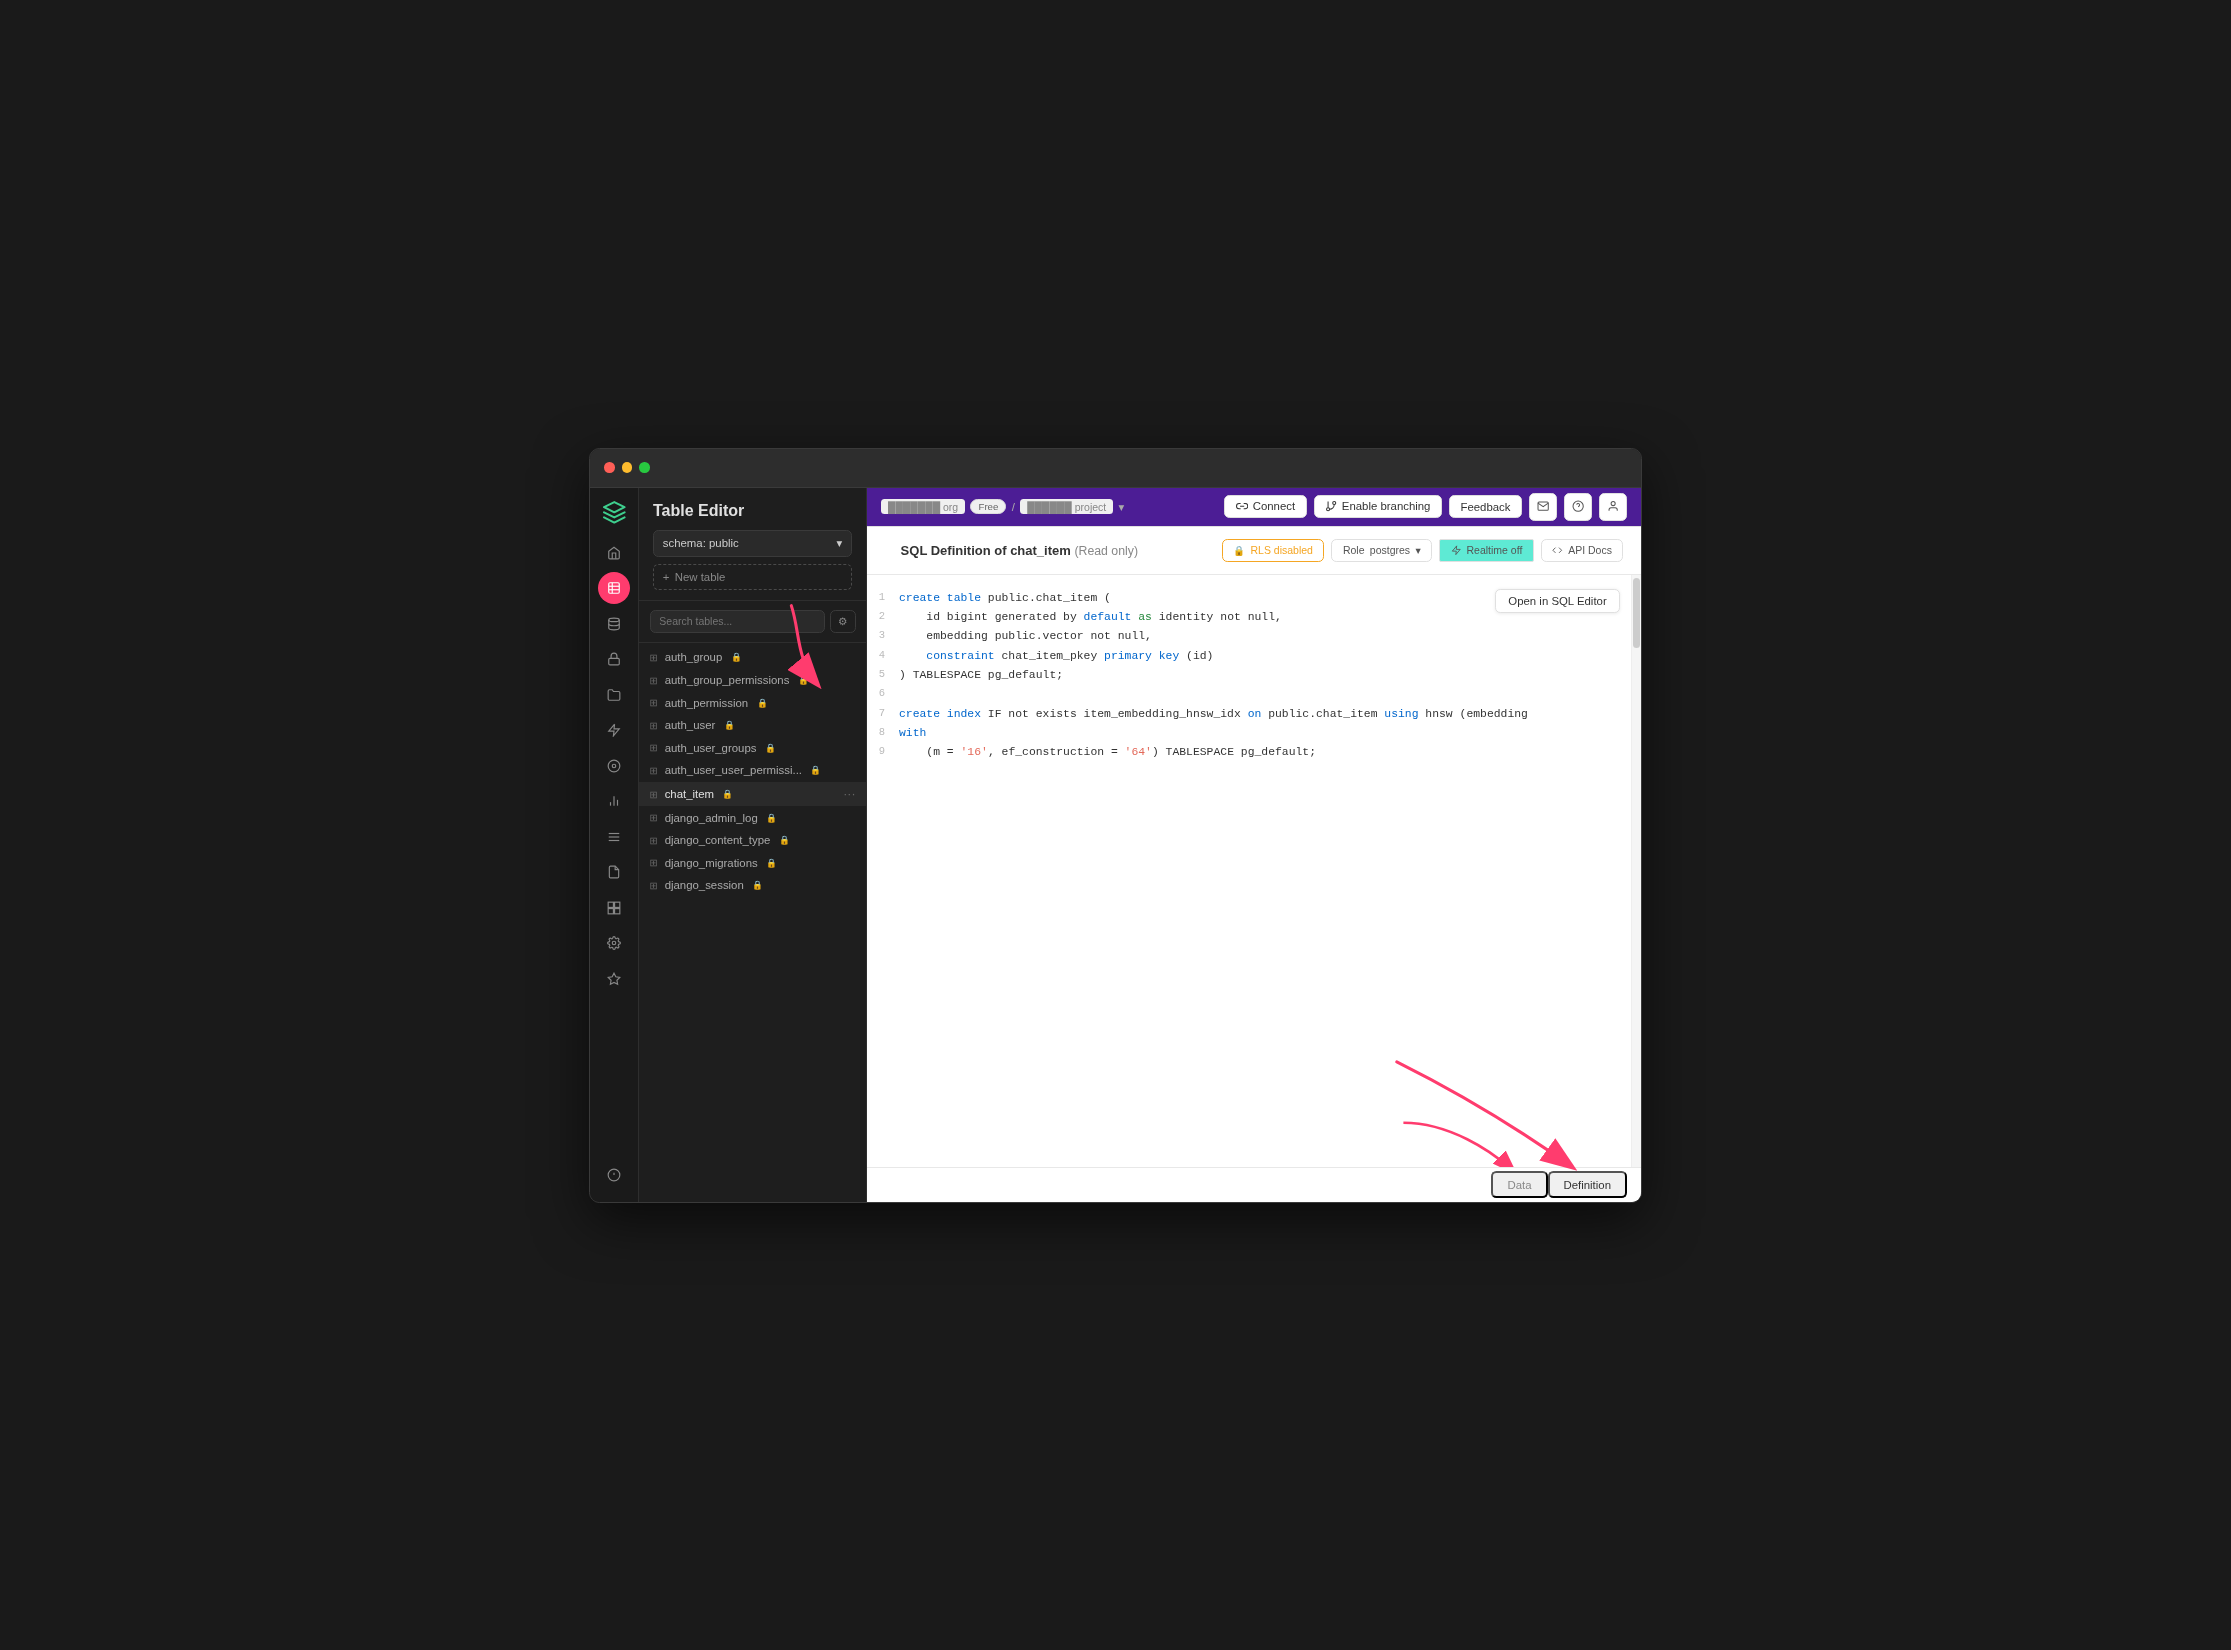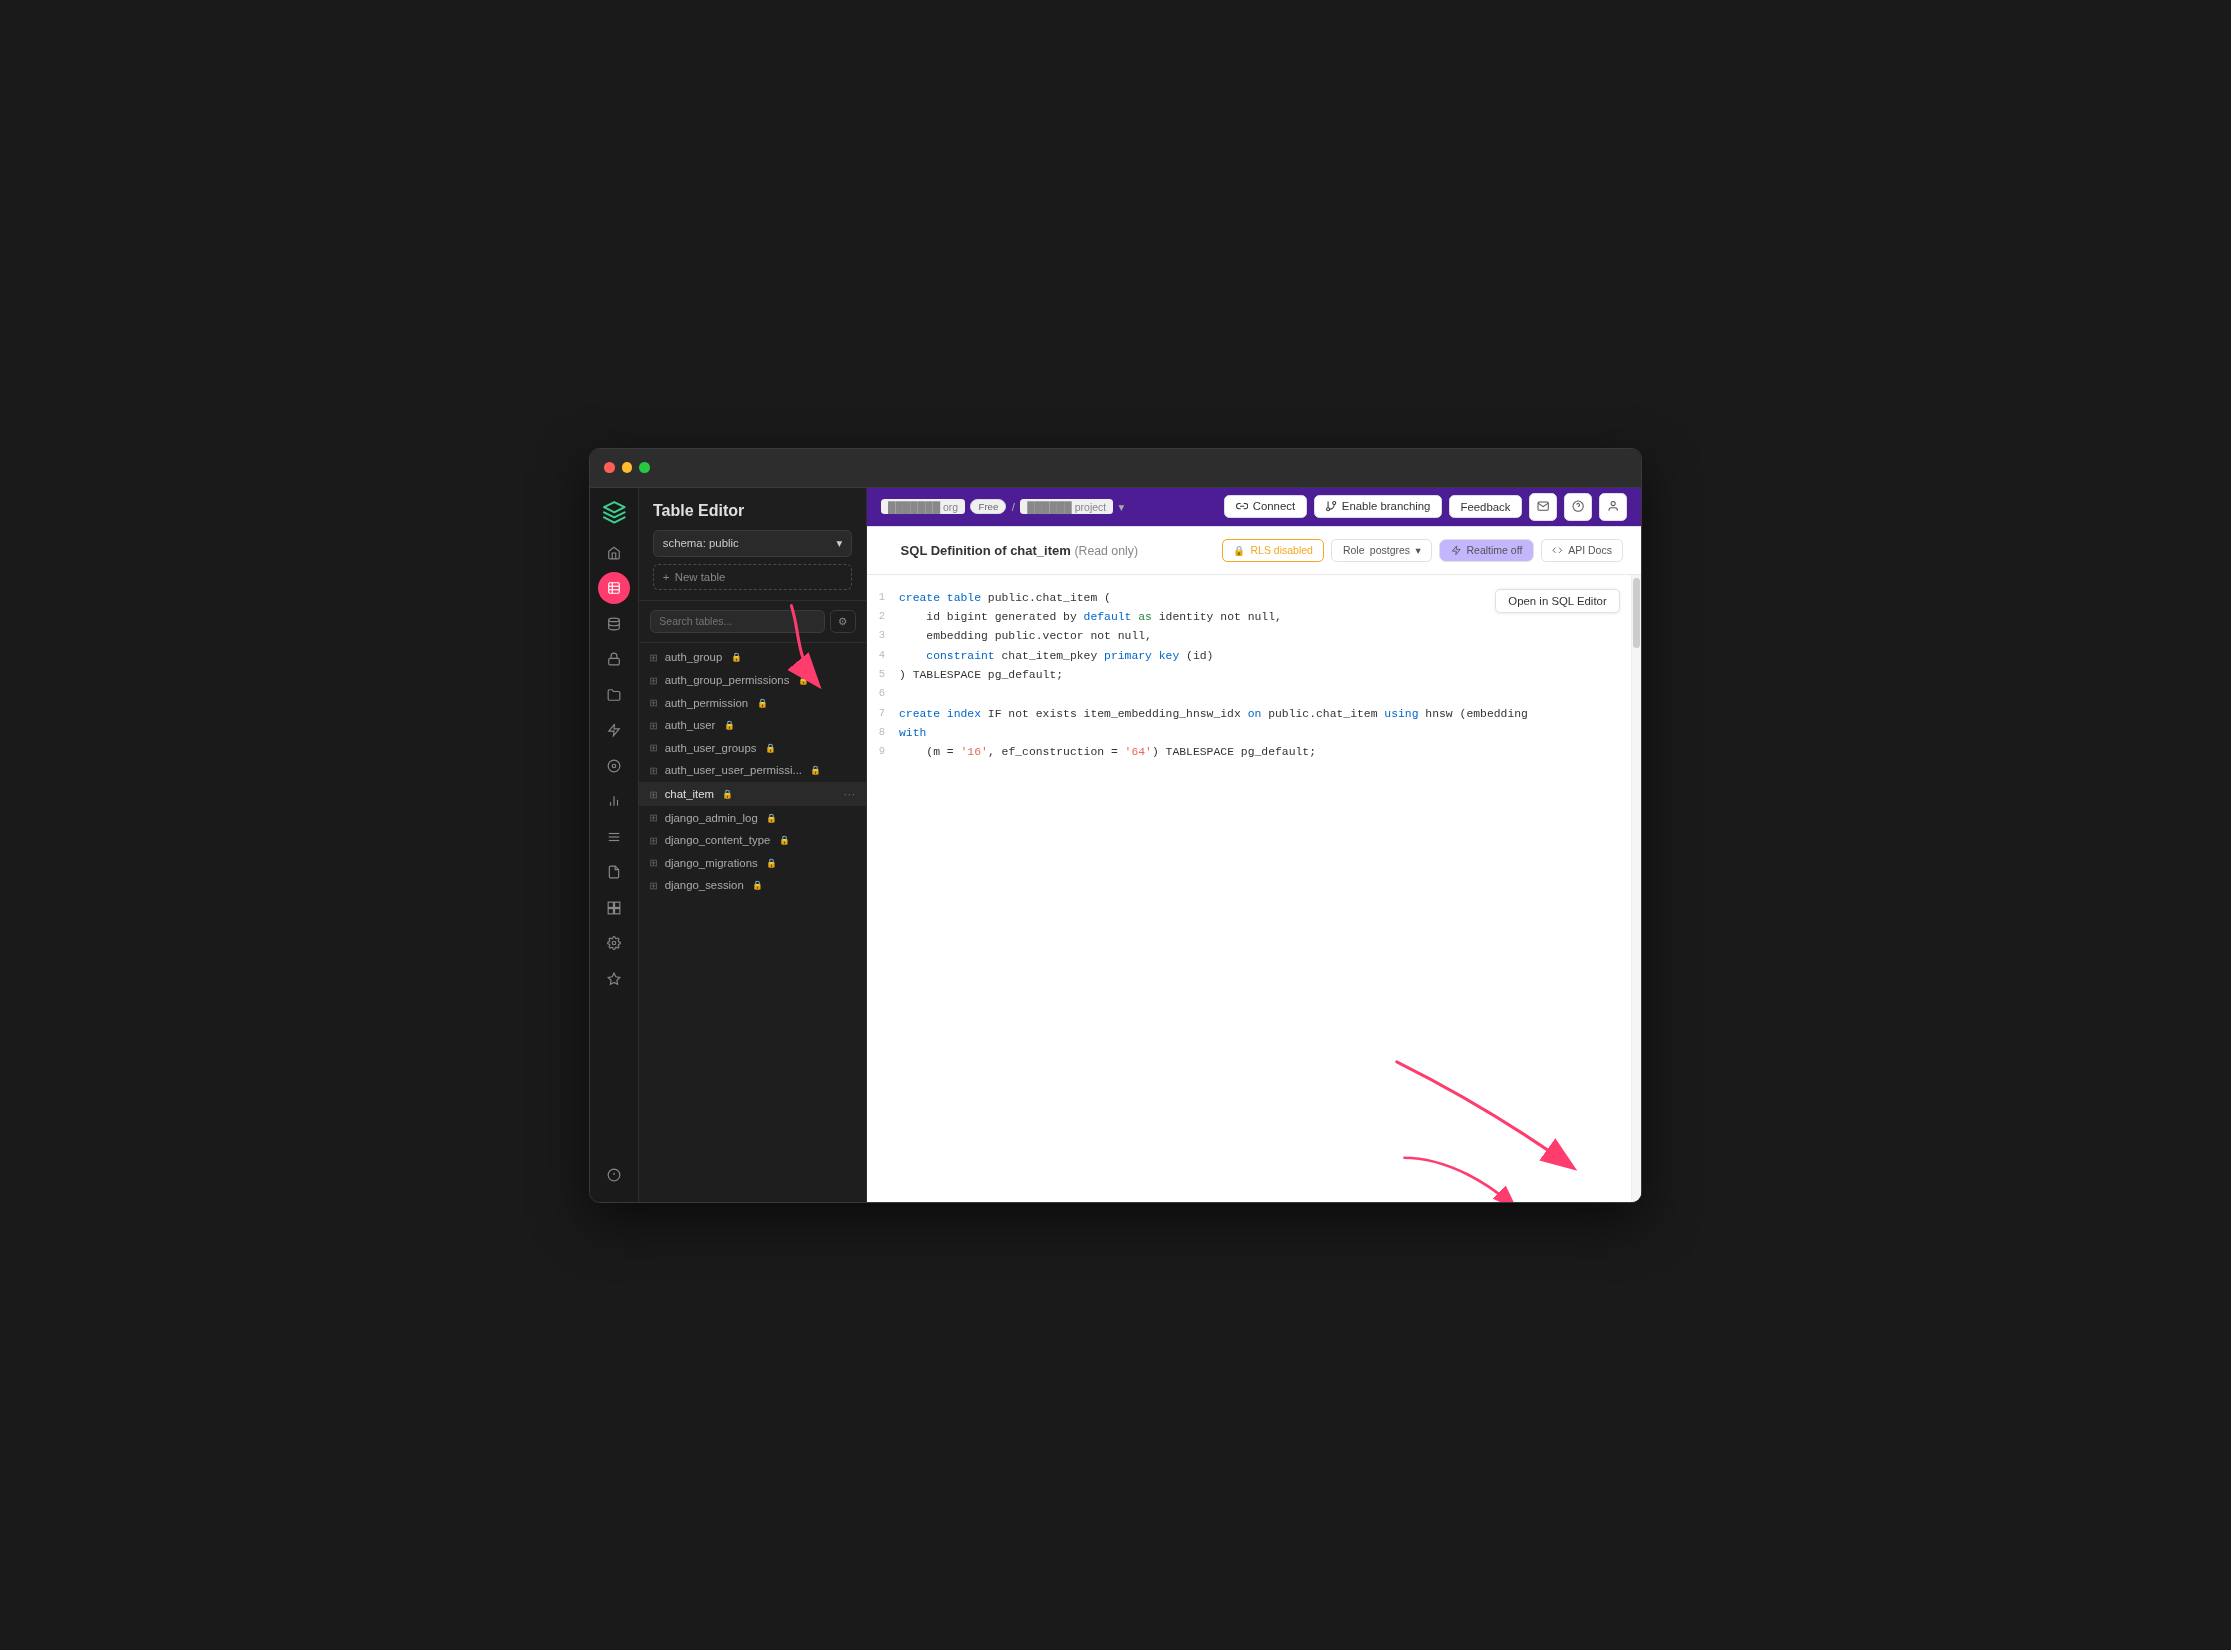--- a/index.html
+++ b/index.html
@@ -341,24 +341,24 @@
       border: 0.9px solid #e0e0e0;
       background: #fff;
       color: #555;
       cursor: pointer;
     }
     .realtime-btn {
       display: flex;
       align-items: center;
       gap: 5.3px;
       padding: 4.4px 10.5px;
-      border-radius: 7px;
+      border-radius: 2px;
       font-size: 10.5px;
       border: 0.9px solid #e0e0e0;
-      background: #c4b5fd;
+      background: #5eead4;
       color: #555;
       cursor: pointer;
     }
     .api-docs-btn {
       display: flex;
       align-items: center;
       gap: 5.3px;
       padding: 4.4px 10.5px;
       border-radius: 5.3px;
       font-size: 10.5px;
@@ -820,20 +820,24 @@
         <svg style="position:absolute;bottom:-35px;right:88px;width:176px;height:88px;pointer-events:none;overflow:visible;" viewBox="0 0 200 100" width="176" height="88">
           <defs>
             <marker id="arrowhead2" markerWidth="10" markerHeight="7" refX="10" refY="3.5" orient="auto">
               <polygon points="0 0, 10 3.5, 0 7" fill="#ff3c6e"></polygon>
             </marker>
           </defs>
           <path d="M 30 10 C 80 10, 130 40, 160 70" stroke="#ff3c6e" stroke-width="3" fill="none" marker-end="url(#arrowhead2)"></path>
         </svg>
       </div>
 
+      <div class="bottom-tabs">
+        <button class="bottom-tab">Data</button>
+        <button class="bottom-tab active">Definition</button>
+      </div>
     </div>
   </div>
 </div>
 
 <style>
   .window { position: relative; }
 </style>
 
 <style>
   body { position: relative; }

